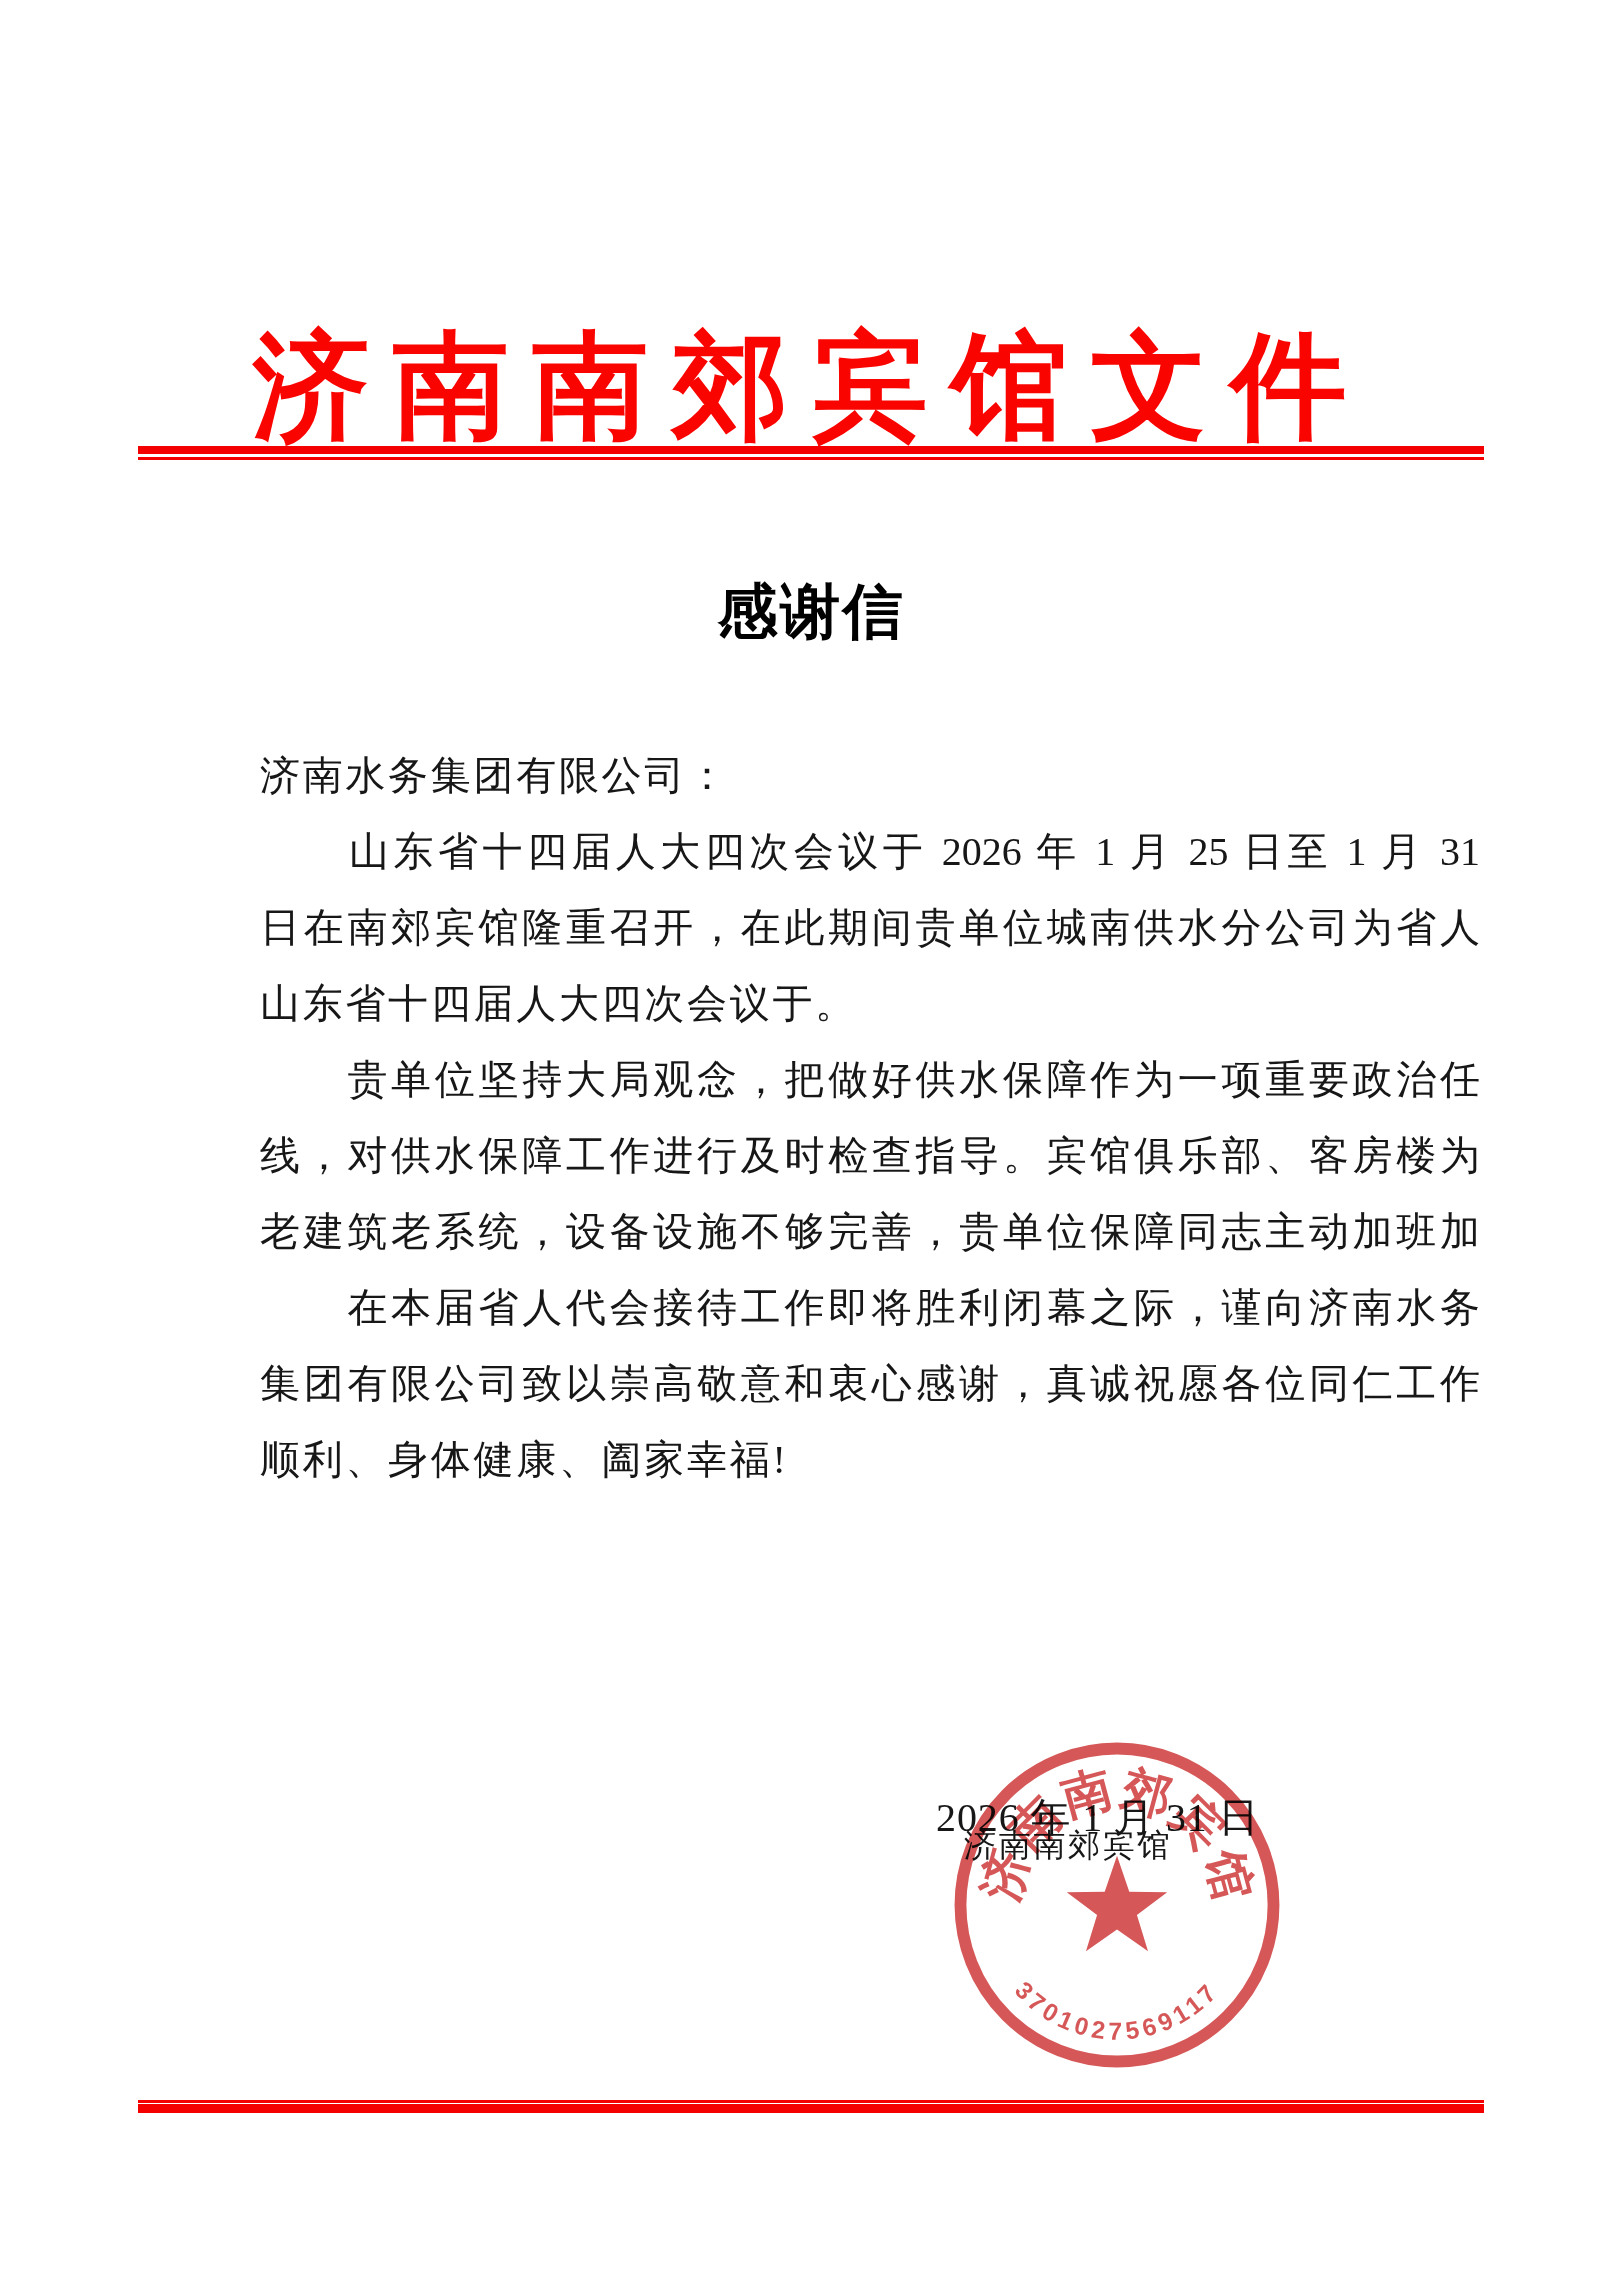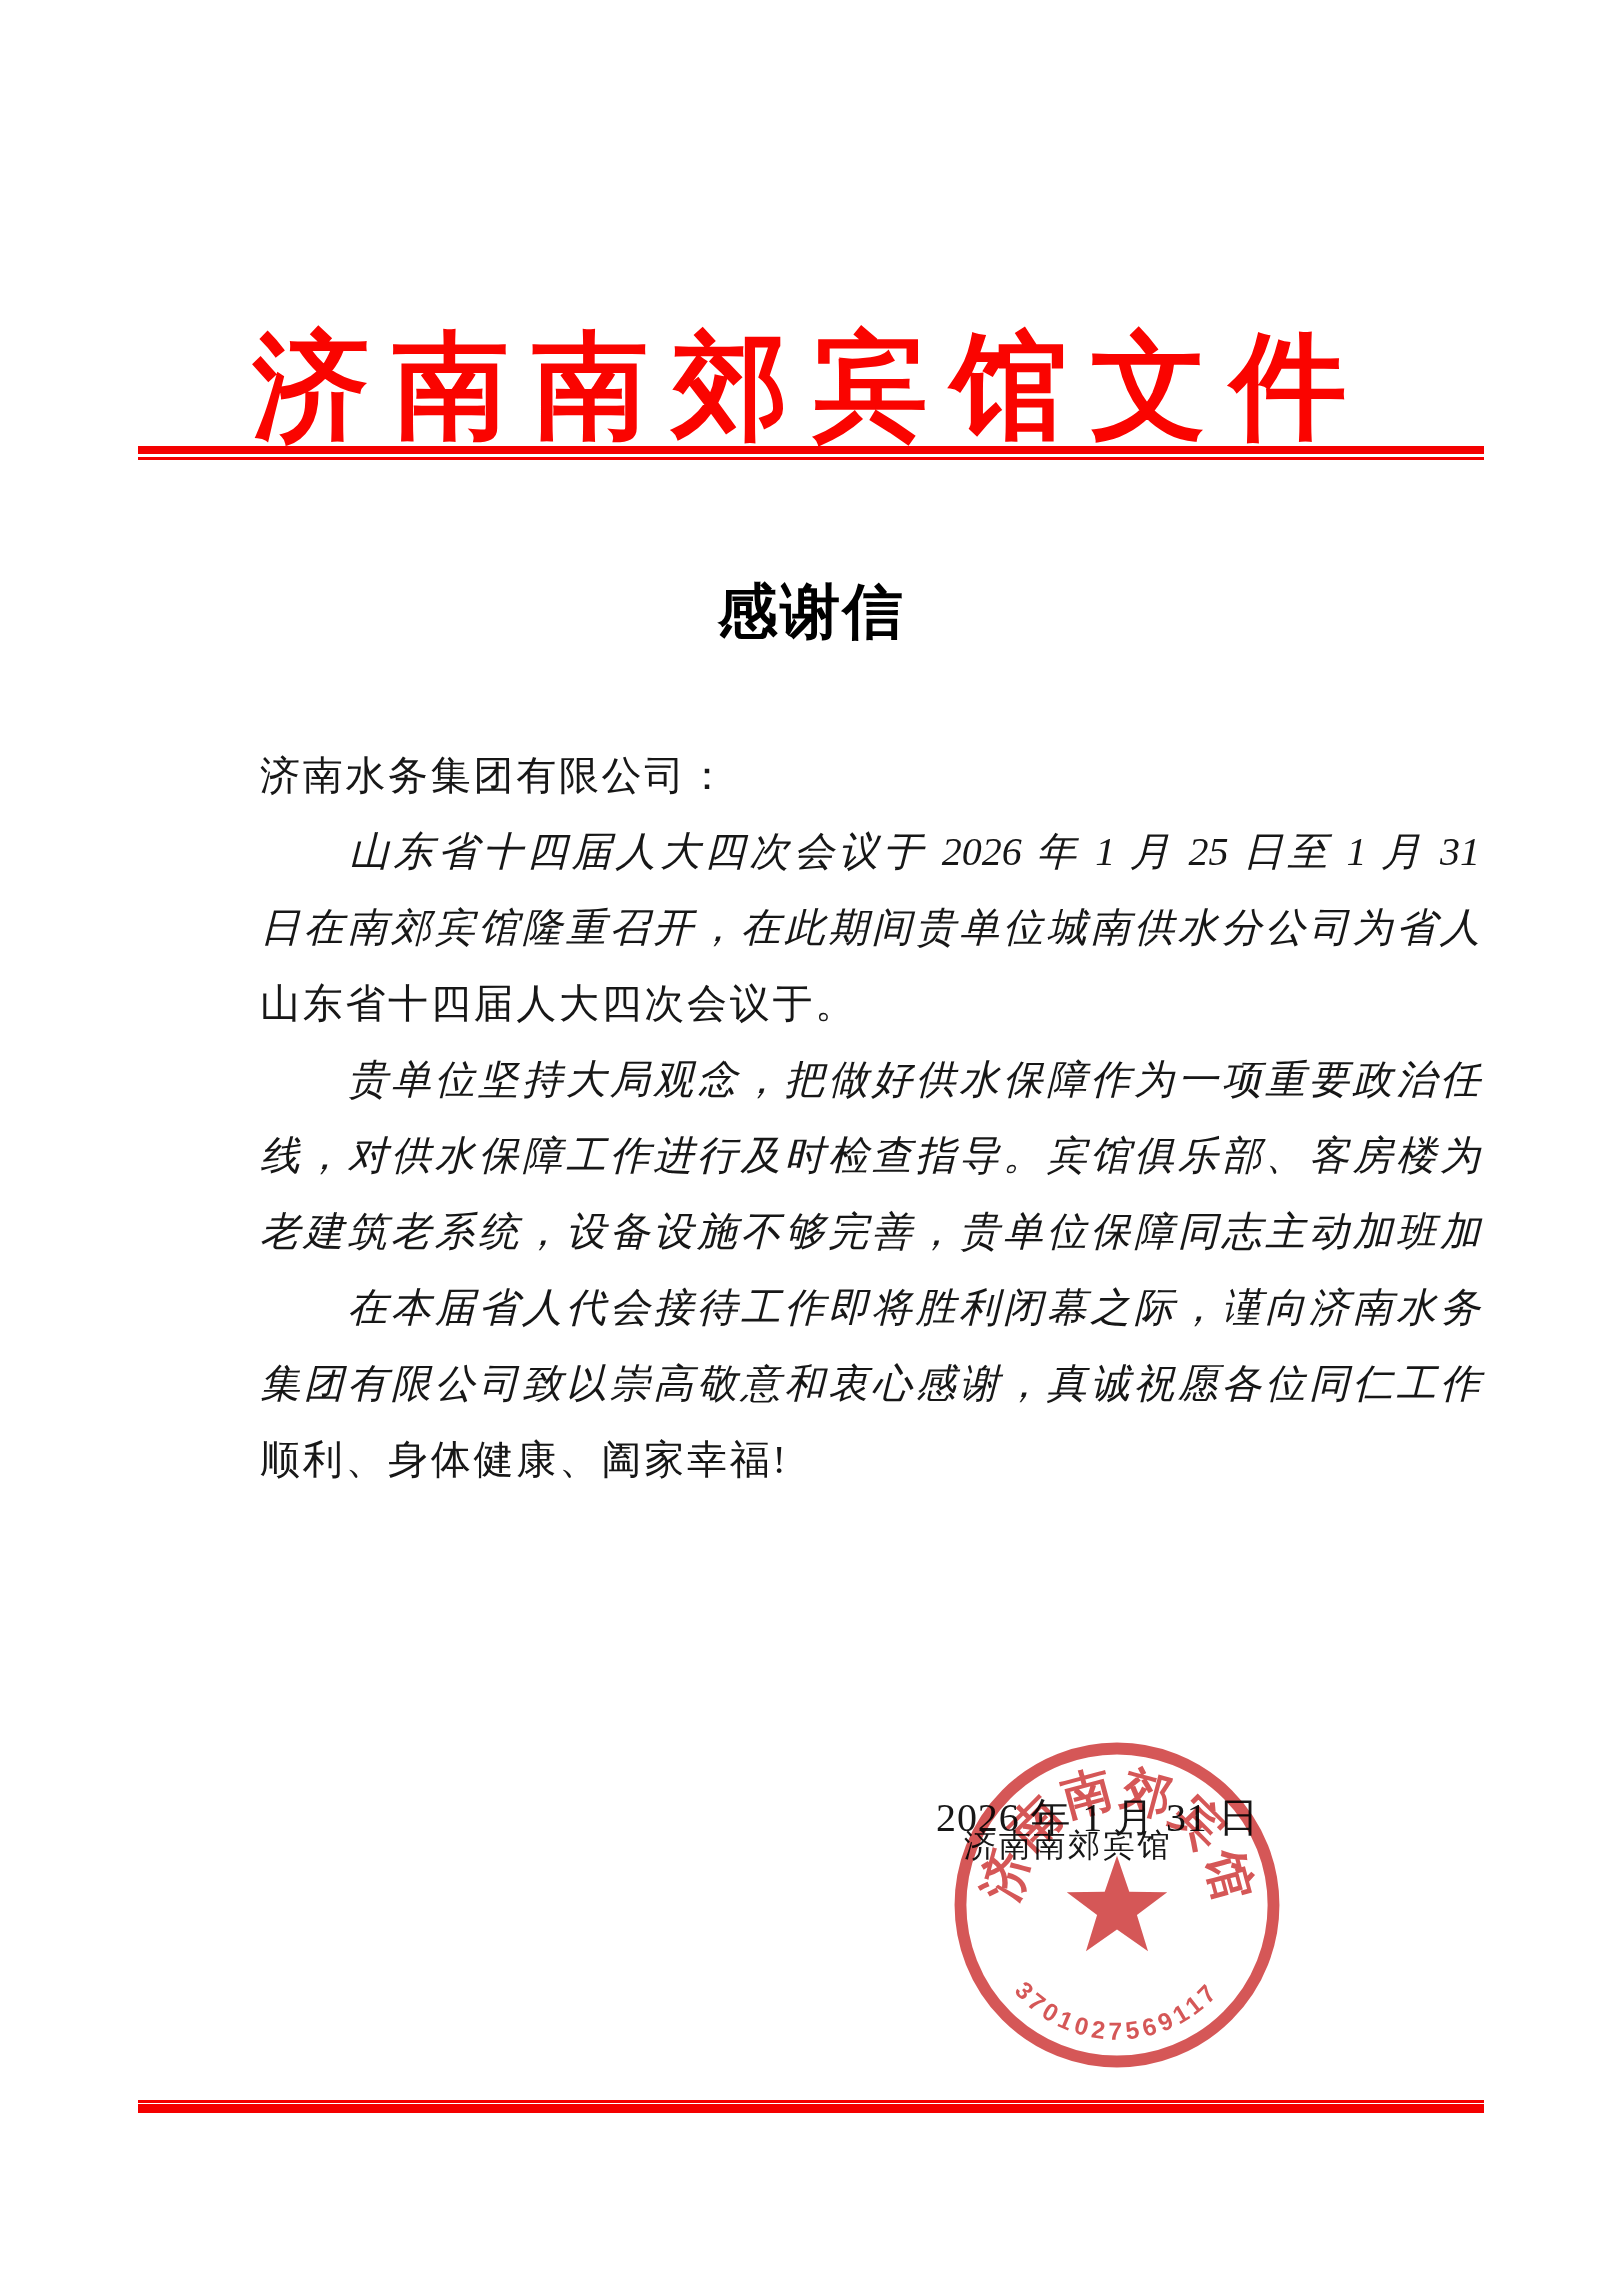--- a/index.html
+++ b/index.html
@@ -49,21 +49,20 @@
   }
   .body-line{
     height:76px;line-height:76px;
     letter-spacing:2.7px;
     text-align:left;
   }
   .body-line.justify{
     letter-spacing:0;
     text-align:justify;
     text-align-last:justify;
-    font-style:italic;
   }
   .signature-name{
     position:absolute;left:964px;top:1823px;
     font-size:32px;line-height:44px;letter-spacing:2.7px;
     white-space:nowrap;
   }
   .signature-date{
     position:absolute;left:936px;top:1796px;
     font-size:40px;line-height:44px;letter-spacing:0.9px;
     white-space:nowrap;

